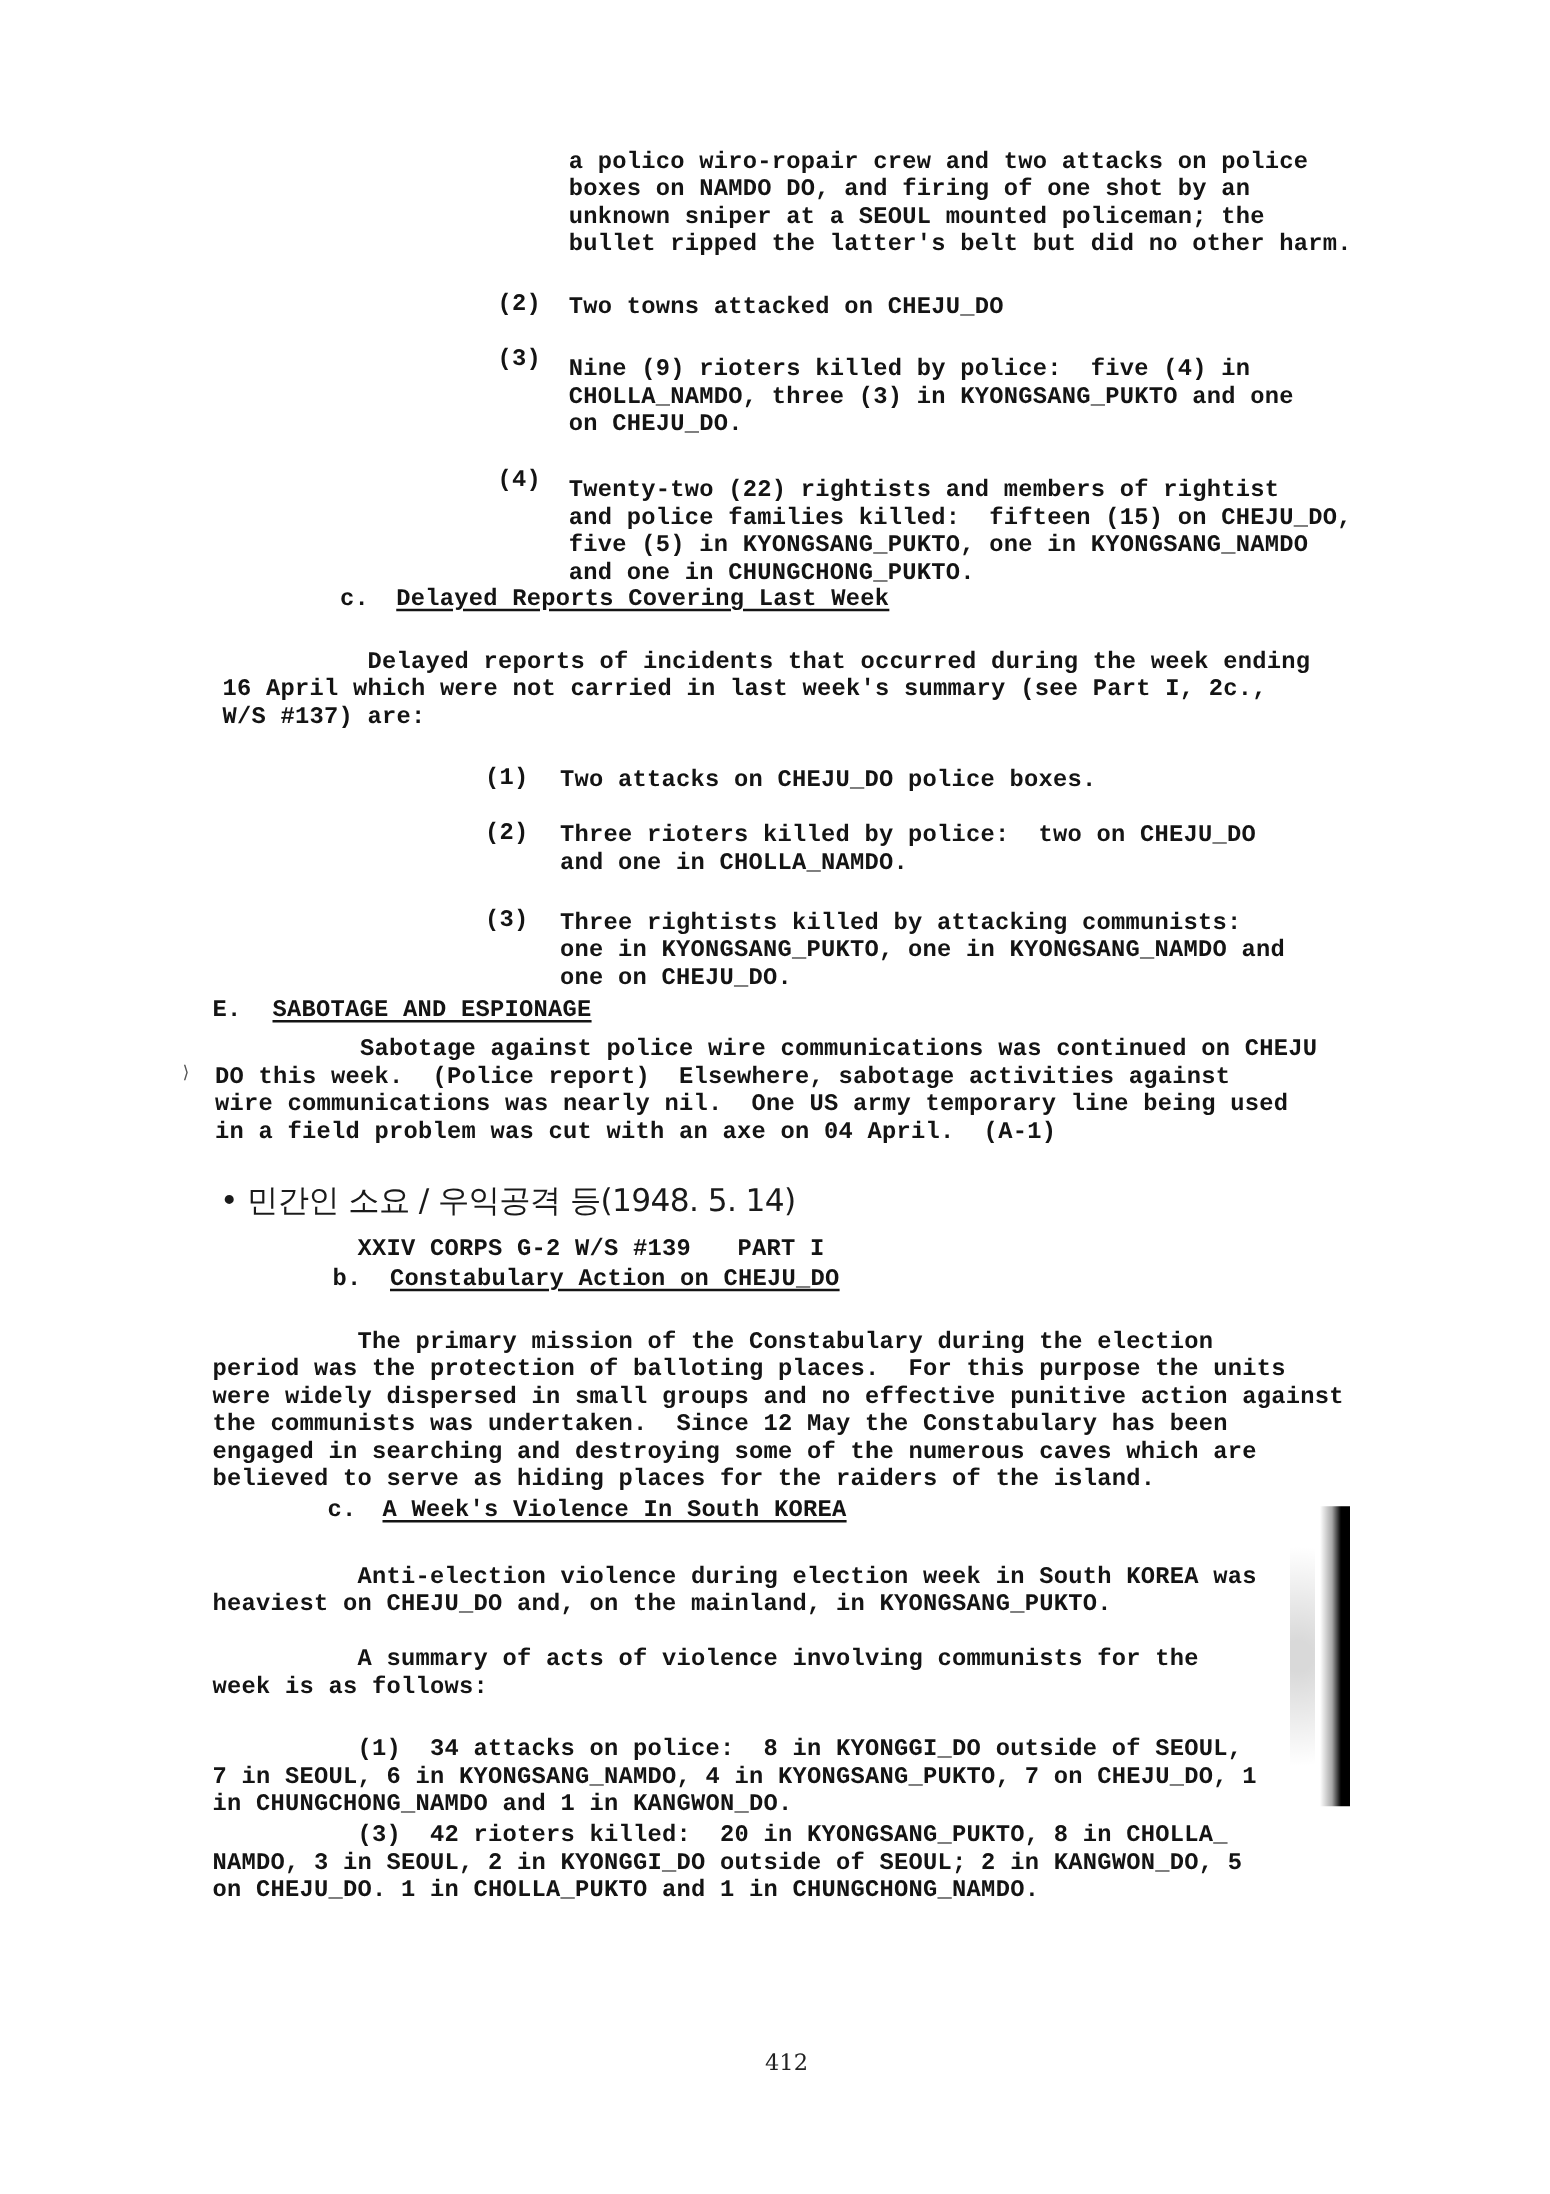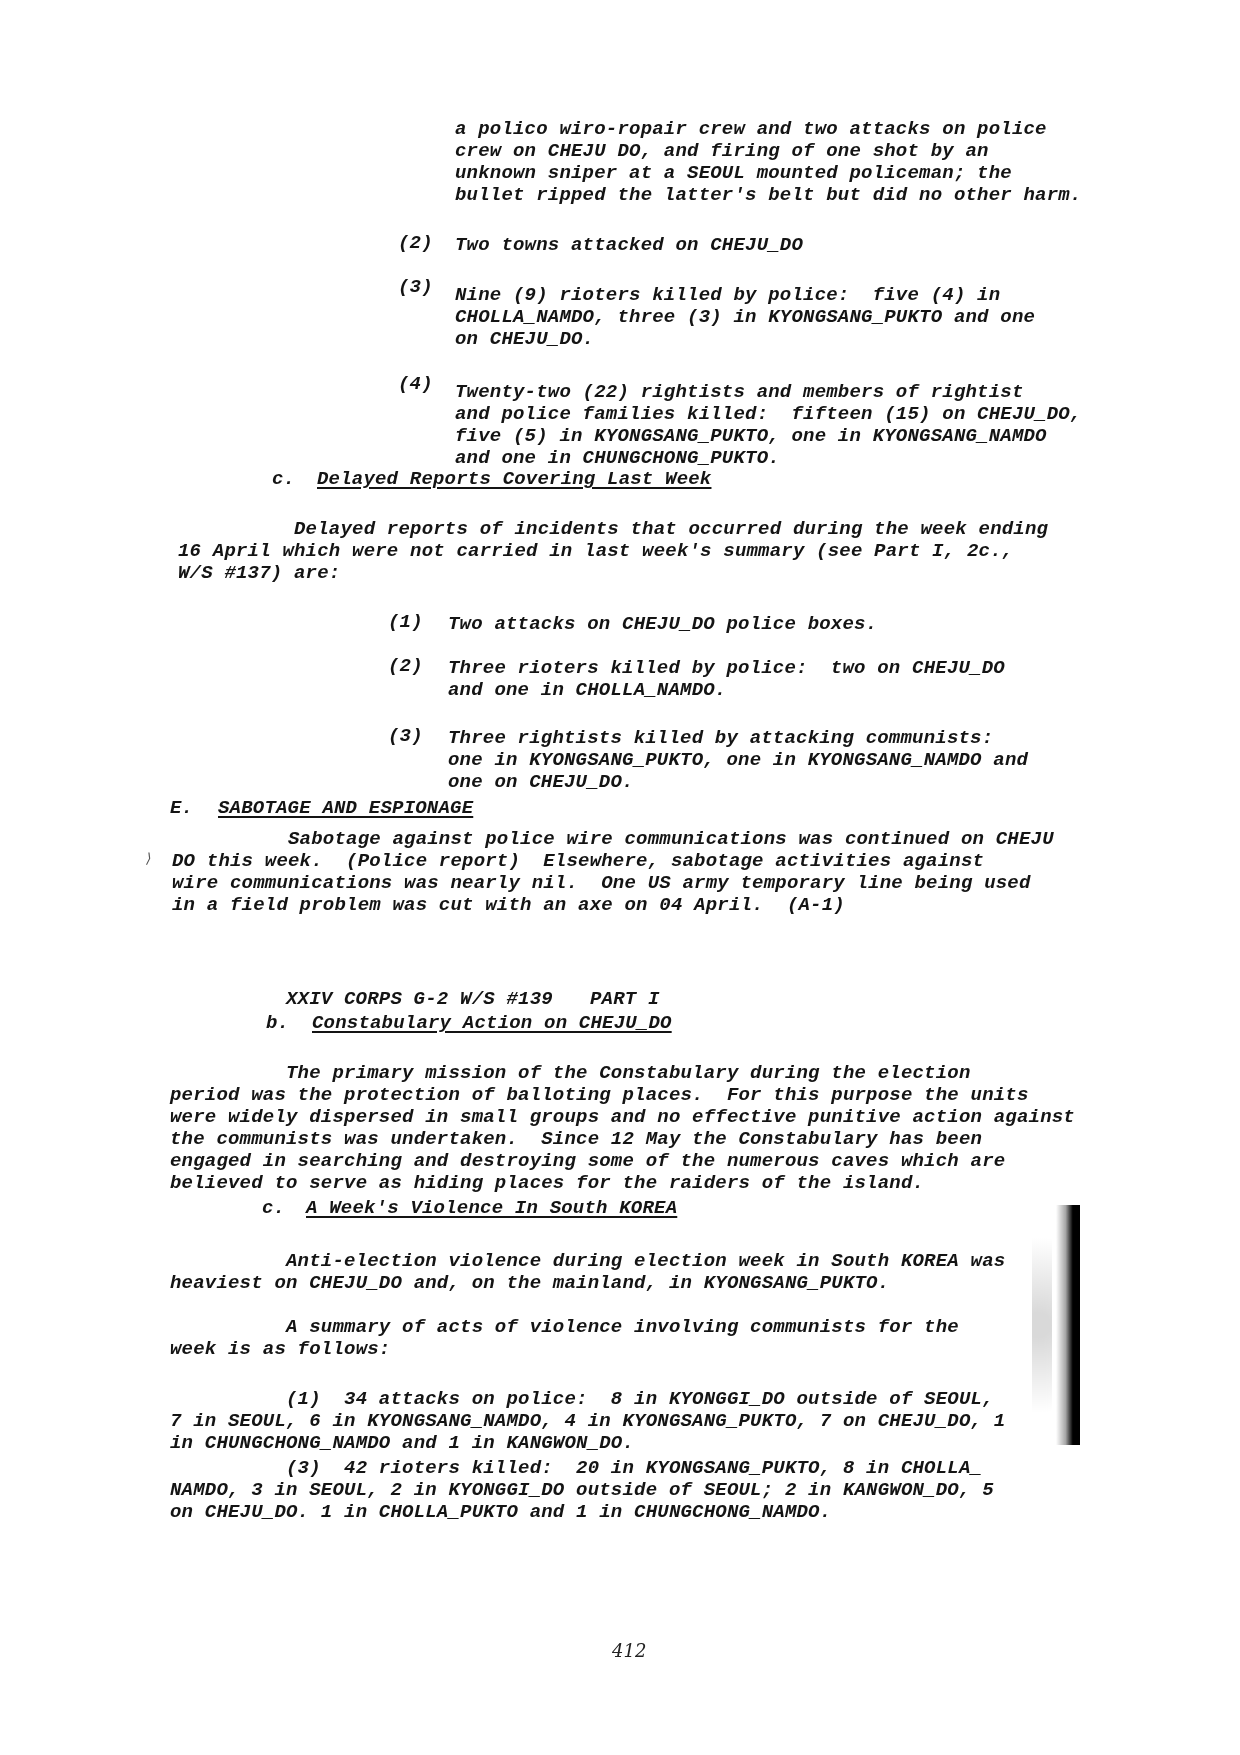--- a/index.html
+++ b/index.html
@@ -1,37 +1,37 @@
 <!DOCTYPE html>
 <html><head>
 <meta charset="utf-8">
 <style>
   html, body { margin: 0; padding: 0; background: #ffffff; }
   body { width: 1240px; height: 1755px; position: relative; overflow: hidden;
          font-family: "Liberation Mono", "DejaVu Sans Mono", monospace; color: #141414; }
-  .page { position: absolute; left: 0; top: 0; width: 1240px; height: 1233px; font-style: italic; }
+  .page { position: absolute; left: 0; top: 0; width: 1240px; height: 1233px; }
   .tw { font-family: "Liberation Mono", "DejaVu Sans Mono", monospace; font-size: 19px;
         font-weight: bold; line-height: 22.5px; letter-spacing: 0.2px; white-space: pre; position: absolute; }
   .u { text-decoration: underline; text-decoration-thickness: 2px; text-underline-offset: 3px; }
   .kr { position: absolute; font-family: "DejaVu Sans", sans-serif; font-size: 25px; color: #1a1a1a; letter-spacing: -0.5px; }
   .pagenum { position: absolute; font-family: "DejaVu Serif", serif; font-size: 18px; color: #222; }
   .smudge { position: absolute; right: 160px; top: 1205px; width: 24px; height: 240px;
             background: linear-gradient(to right, rgba(0,0,0,0) 0%, rgba(0,0,0,0.35) 40%, #000 70%, #000 100%); }
   .smudge2 { position: absolute; left: 1032px; top: 1200px; width: 20px; height: 250px;
              background: radial-gradient(circle at 30% 50%, rgba(0,0,0,0.15) 10%, rgba(0,0,0,0) 70%); }
   .mark { position: absolute; color: #555; font-size: 14px; font-family: "DejaVu Sans", sans-serif; }
 </style>
 </head>
 <body>
 
 <div class="page">
 
   <div>
     <div class="tw" style="left:455px; top:118px;">a polico wiro-ropair crew and two attacks on police</div>
-    <div class="tw" style="left:455px; top:140px;">crew on CHEJU DO, and firing of one shot by an</div>
+    <div class="tw" style="left:455px; top:140px;">boxes on NAMDO DO, and firing of one shot by an</div>
     <div class="tw" style="left:455px; top:162px;">unknown sniper at a SEOUL mounted policeman; the</div>
     <div class="tw" style="left:455px; top:184px;">bullet ripped the latter's belt but did no other harm.</div>
   </div>
 
   <div>
     <div class="tw" style="left:398px; top:232px;">(2)</div>
     <div class="tw" style="left:455px; top:234px;">Two towns attacked on CHEJU_DO</div>
 
     <div class="tw" style="left:398px; top:276px;">(3)</div>
     <div class="tw" style="left:455px; top:284px;">Nine (9) rioters killed by police:  five (4) in</div>
@@ -70,20 +70,21 @@
     <div class="tw" style="left:170px; top:797px;">E.</div>
     <div class="tw u" style="left:218px; top:797px;">SABOTAGE AND ESPIONAGE</div>
 
     <div class="tw" style="left:172px; top:828px;">          Sabotage against police wire communications was continued on CHEJU</div>
     <div class="tw" style="left:172px; top:850px;">DO this week.  (Police report)  Elsewhere, sabotage activities against</div>
     <div class="tw" style="left:172px; top:872px;">wire communications was nearly nil.  One US army temporary line being used</div>
     <div class="tw" style="left:172px; top:894px;">in a field problem was cut with an axe on 04 April.  (A-1)</div>
     <div class="mark" style="left:146px; top:850px;">⟩</div>
   </div>
 
+  <div class="kr" style="left:176px; top:944px;">• 민간인 소요 / 우익공격 등(1948. 5. 14)</div>
 
   <div>
     <div class="tw" style="left:286px; top:988px;">XXIV CORPS G-2 W/S #139</div>
     <div class="tw" style="left:590px; top:988px;">PART I</div>
   </div>
 
   <div>
     <div class="tw" style="left:266px; top:1012px;">b.</div>
     <div class="tw u" style="left:312px; top:1012px;">Constabulary Action on CHEJU_DO</div>
 

